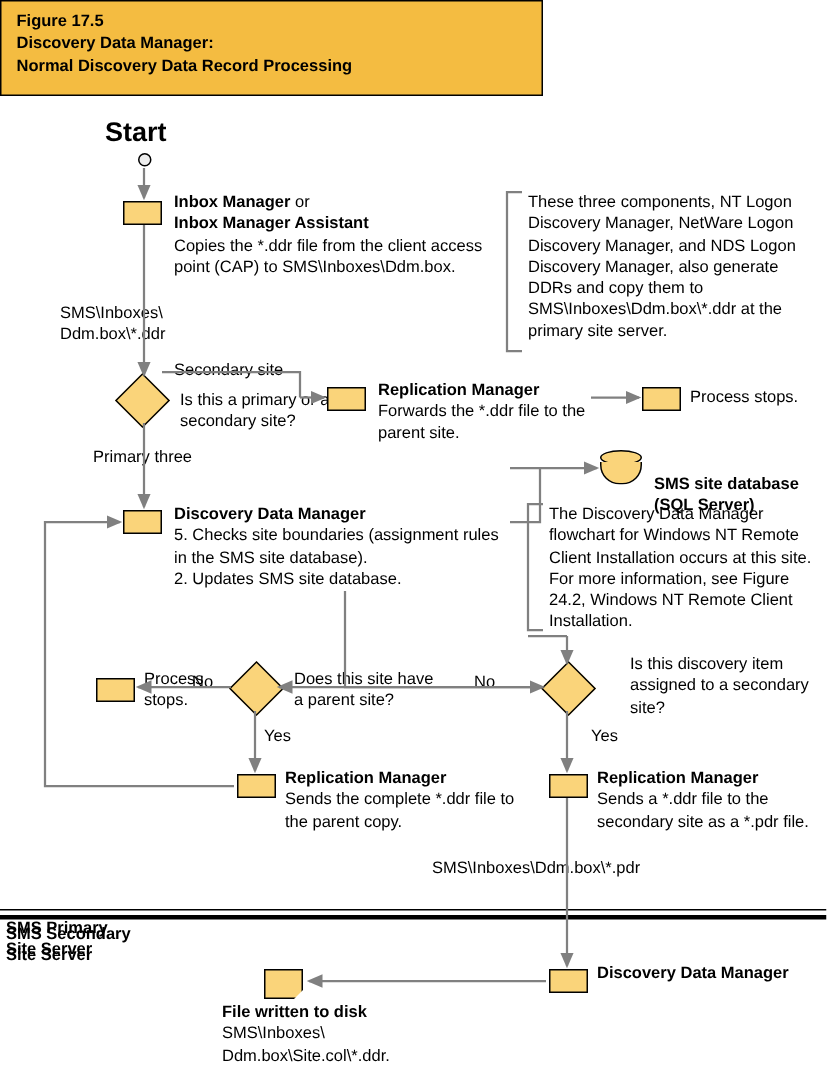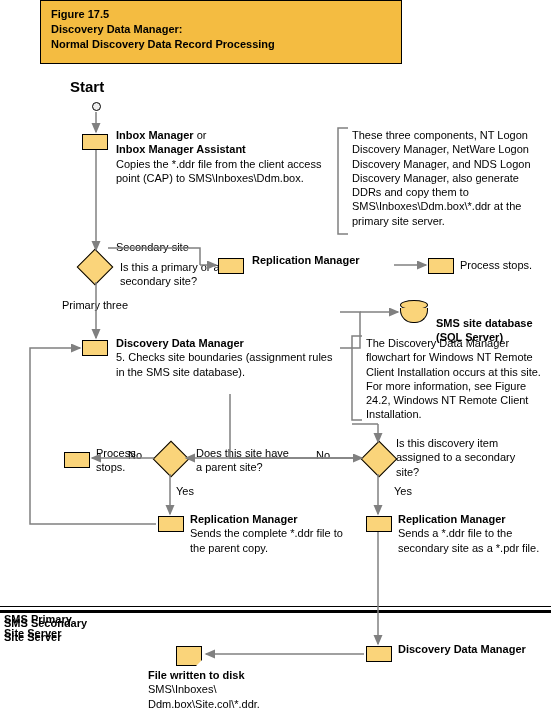--- a/index.html
+++ b/index.html
@@ -1,19 +1,19 @@
 <!DOCTYPE html>
 <html><head>
 <meta charset="utf-8">
 <style>
   html,body{margin:0;padding:0;background:#fff;font-family:Verdana,Geneva,sans-serif;font-size:11px;color:#000;}
   .canvas{position:relative;width:551px;height:710px;}
   .abs{position:absolute;}
-  .title-box{left:0;top:0;width:340px;height:50px;background:#F4BC41;border:1px solid #000;padding:6px 10px;font-weight:bold;line-height:1.35;margin-left:40px;}
-  .start{left:70px;top:78px;font-size:15px;font-weight:bold;}
+  .title-box{left:0;top:0;width:340px;height:50px;background:#F4BC41;border:1px solid #000;padding:6px 10px;font-weight:bold;line-height:1.35;}
+  .start{left:70px;top:78px;font-size:18px;font-weight:bold;}
   .txt{line-height:1.3;}
   .bold{font-weight:bold;}
   .process{background:#FAD47A;border:1px solid #000;width:24px;height:14px;}
   .diamond{width:24px;height:24px;background:#FAD47A;border:1px solid #000;transform:rotate(45deg);}
   .note{background:#FAD47A;border:1px solid #000;width:24px;height:18px;}
   .note::after{content:"";position:absolute;right:-1px;bottom:-1px;width:0;height:0;border-left:6px solid transparent;border-bottom:6px solid #fff;}
   .cyl-top{width:26px;height:8px;border:1px solid #000;border-radius:50%;background:#FAD47A;}
   .cyl-body{width:26px;height:14px;border:1px solid #000;border-top:none;border-radius:0 0 13px 13px;background:#FAD47A;margin-top:-2px;}
   .dot{width:7px;height:7px;border:1px solid #000;border-radius:50%;background:#eee;}
   svg{position:absolute;left:0;top:0;pointer-events:none;}
@@ -35,50 +35,53 @@
 
   <div class="abs process" style="left:82px;top:134px;"></div>
   <div class="abs txt" style="left:352px;top:128px;width:188px;">These three components, NT Logon Discovery Manager, NetWare Logon Discovery Manager, and NDS Logon Discovery Manager, also generate DDRs and copy them to SMS\Inboxes\Ddm.box\*.ddr at the primary site server.</div>
 
   <div class="abs txt" style="left:116px;top:128px;width:210px;">
     <span class="bold">Inbox Manager</span><span> or</span><br>
     <span class="bold">Inbox Manager Assistant</span><br>
     <span>Copies the *.ddr file from the client access point (CAP) to SMS\Inboxes\Ddm.box.</span>
   </div>
 
+  <div class="abs txt" style="left:40px;top:202px;width:110px;">SMS\Inboxes\ Ddm.box\*.ddr</div>
 
   <div class="abs diamond" style="left:82px;top:254px;"></div>
   <div class="abs txt" style="left:120px;top:260px;width:120px;">Is this a primary or a secondary site?</div>
   <div class="abs txt" style="left:116px;top:240px;">Secondary site</div>
   <div class="abs txt" style="left:62px;top:298px;">Primary three</div>
 
   <div class="abs process" style="left:218px;top:258px;"></div>
   <div class="abs txt" style="left:252px;top:253px;width:140px;">
     <span class="bold">Replication Manager</span><br>
+    <span>Forwards the *.ddr file to the parent site.</span>
   </div>
 
   <div class="abs process" style="left:428px;top:258px;"></div>
   <div class="abs txt" style="left:460px;top:258px;width:90px;">Process stops.</div>
 
   <div class="abs" style="left:400px;top:300px;">
     <div class="cyl-top"></div>
       <div class="cyl-body"></div>
   </div>
   <div class="abs txt bold" style="left:436px;top:316px;width:110px;">SMS site database (SQL Server)</div>
 
   <div class="abs process" style="left:82px;top:340px;"></div>
   <div class="abs txt" style="left:116px;top:336px;width:220px;">
     <span class="bold">Discovery Data Manager</span><br>
     <span>5. Checks site boundaries (assignment rules in the SMS site database).</span><br>
+    <span>2. Updates SMS site database.</span>
   </div>
 
   <div class="abs txt" style="left:366px;top:336px;width:178px;">The Discovery Data Manager flowchart for Windows NT Remote Client Installation occurs at this site. For more information, see Figure 24.2, Windows NT Remote Client Installation.</div>
 
   <div class="abs diamond" style="left:366px;top:446px;"></div>
-  <div class="abs txt" style="left:396px;top:436px;width:130px;">Is this discovery item assigned to a secondary site?</div>
+  <div class="abs txt" style="left:420px;top:436px;width:130px;">Is this discovery item assigned to a secondary site?</div>
   <div class="abs txt" style="left:316px;top:448px;">No</div>
   <div class="abs txt" style="left:394px;top:484px;">Yes</div>
 
   <div class="abs diamond" style="left:158px;top:446px;"></div>
   <div class="abs txt" style="left:196px;top:446px;width:100px;">Does this site have a parent site?</div>
   <div class="abs txt" style="left:128px;top:448px;">No</div>
   <div class="abs txt" style="left:176px;top:484px;">Yes</div>
 
   <div class="abs process" style="left:64px;top:452px;"></div>
   <div class="abs txt" style="left:96px;top:446px;width:56px;">Process stops.</div>
@@ -88,20 +91,21 @@
     <span class="bold">Replication Manager</span><br>
     <span>Sends the complete *.ddr file to the parent copy.</span>
   </div>
 
   <div class="abs process" style="left:366px;top:516px;"></div>
   <div class="abs txt" style="left:398px;top:512px;width:148px;">
     <span class="bold">Replication Manager</span><br>
     <span>Sends a *.ddr file to the secondary site as a *.pdr file.</span>
   </div>
 
+  <div class="abs txt" style="left:288px;top:572px;">SMS\Inboxes\Ddm.box\*.pdr</div>
 
   <div class="abs txt bold" style="left:4px;top:576px;width:90px;margin-top:36px;">SMS Primary Site Server</div>
   <hr class="div" style="left:0;top:606px;width:551px;border-top-width:1px;">
   <hr class="div" style="left:0;top:610px;width:551px;border-top-width:3px;">
   <div class="abs txt bold" style="left:4px;top:616px;width:100px;">SMS Secondary Site Server</div>
 
   <div class="abs process" style="left:366px;top:646px;"></div>
   <div class="abs txt" style="left:398px;top:642px;width:150px;">
     <span class="bold">Discovery Data Manager</span><br>
   </div>

